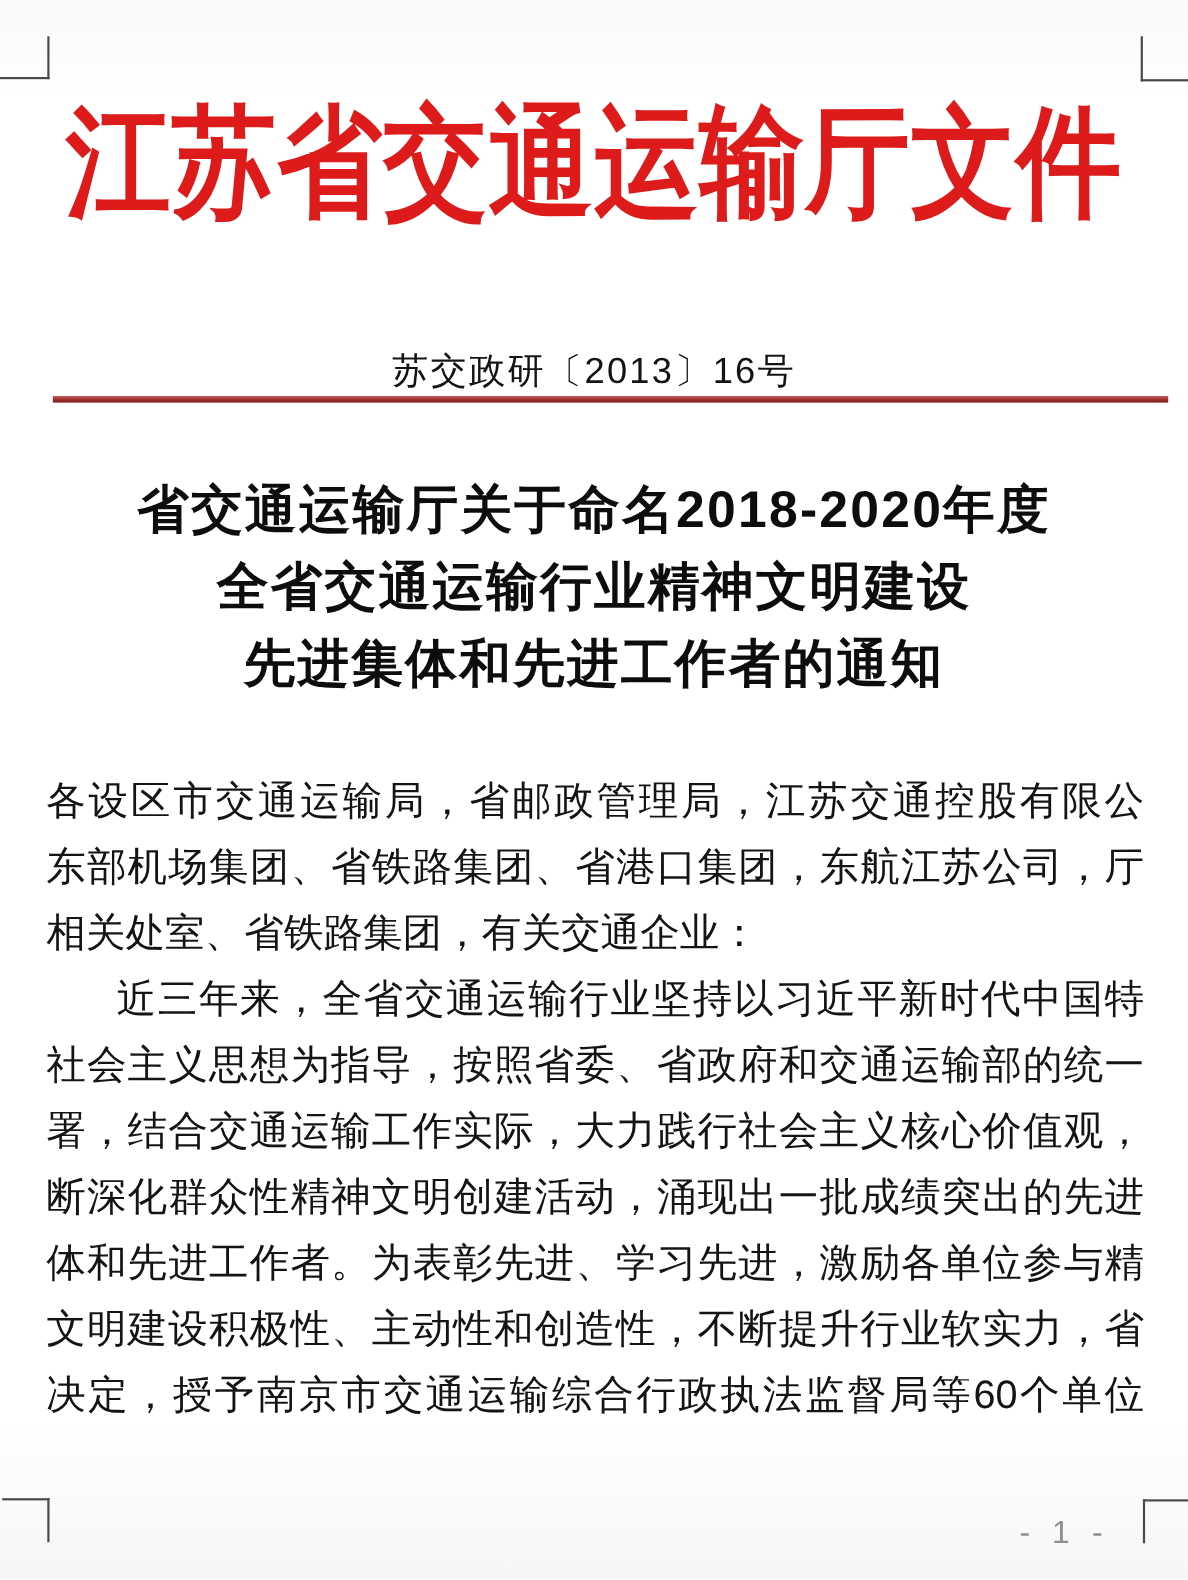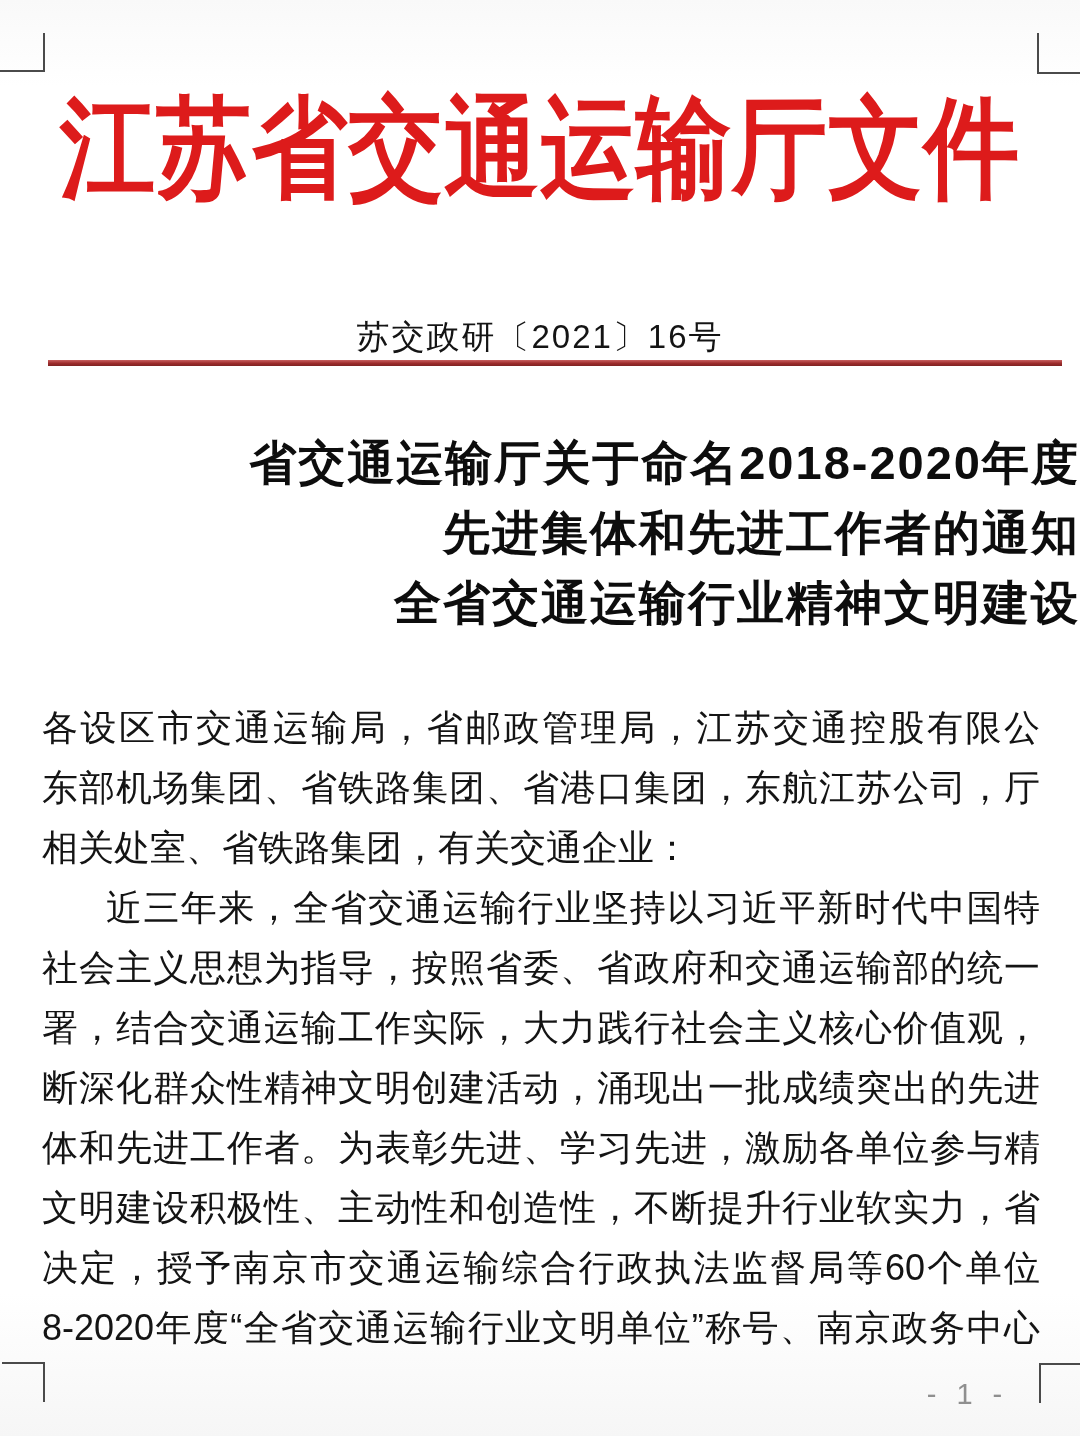--- a/index.html
+++ b/index.html
@@ -81,21 +81,21 @@
     width: 1014px;
     height: 6px;
     background: linear-gradient(180deg, #c96060 0%, var(--divider-red, #9d2c2c) 55%, #7e2222 100%);
   }
 
   .title-block {
     position: absolute;
     top: 428px;
     left: 0;
     right: 0;
-    text-align: right;
+    text-align: center;
     color: #0d0d0d;
   }
   .title-line {
     font-size: 47px;
     font-weight: 700;
     line-height: 70px;
     letter-spacing: 2px;
     white-space: nowrap;
   }
 
@@ -141,39 +141,38 @@
 
 <div class="page">
 
   <div class="crop-mark tl"></div>
   <div class="crop-mark tr"></div>
   <div class="crop-mark bl"></div>
   <div class="crop-mark br"></div>
 
   <h1 class="org-title">江苏省交通运输厅文件</h1>
 
-  <div class="doc-number">苏交政研〔2021〕16号</div>
+  <div class="doc-number">苏交政研〔2013〕16号</div>
 
   <div class="divider"></div>
 
   <div class="title-block">
     <div class="title-line">省交通运输厅关于命名2018-2020年度</div>
+    <div class="title-line">全省交通运输行业精神文明建设</div>
     <div class="title-line">先进集体和先进工作者的通知</div>
-    <div class="title-line">全省交通运输行业精神文明建设</div>
   </div>
 
   <div class="body-block">
     <div class="body-line">各设区市交通运输局，省邮政管理局，江苏交通控股有限公司、</div>
     <div class="body-line">东部机场集团、省铁路集团、省港口集团，东航江苏公司，厅机关</div>
     <div class="body-line no-justify">相关处室、省铁路集团，有关交通企业：</div>
     <div class="body-line indent">近三年来，全省交通运输行业坚持以习近平新时代中国特色</div>
     <div class="body-line">社会主义思想为指导，按照省委、省政府和交通运输部的统一部</div>
     <div class="body-line">署，结合交通运输工作实际，大力践行社会主义核心价值观，不</div>
     <div class="body-line">断深化群众性精神文明创建活动，涌现出一批成绩突出的先进集</div>
     <div class="body-line">体和先进工作者。为表彰先进、学习先进，激励各单位参与精神</div>
     <div class="body-line">文明建设积极性、主动性和创造性，不断提升行业软实力，省厅</div>
     <div class="body-line">决定，授予南京市交通运输综合行政执法监督局等60个单位201</div>
-    <div class="body-line">8-2020年度“全省交通运输行业文明单位”称号、南京政务中心</div>
   </div>
 
   <div class="page-number">- 1 -</div>
 
 </div>
 
 </body></html>

